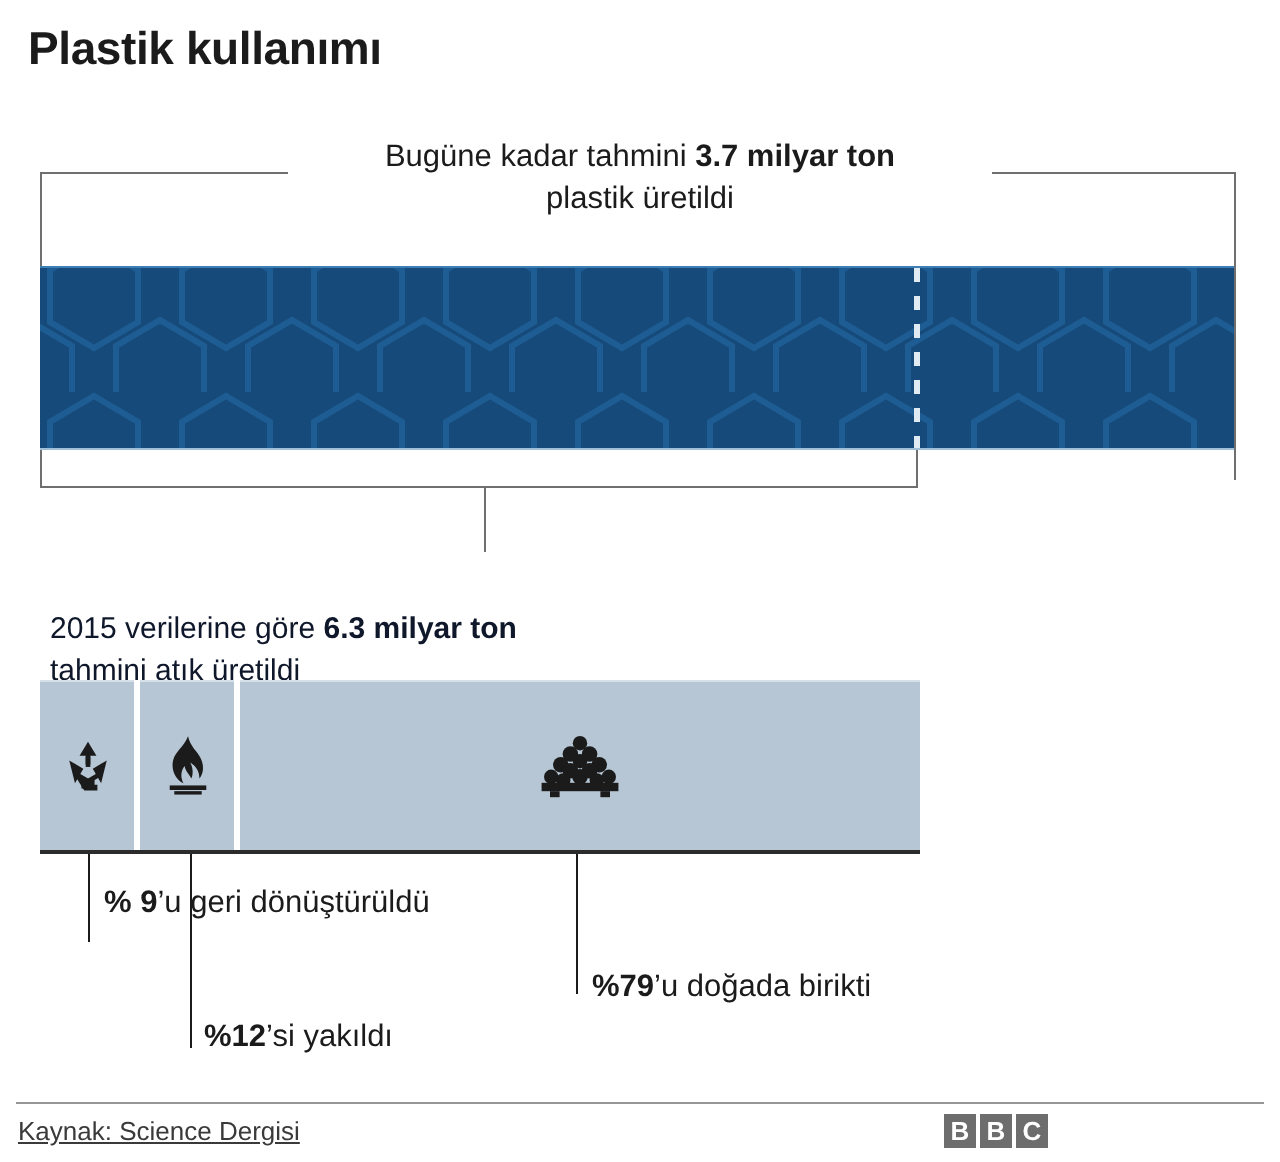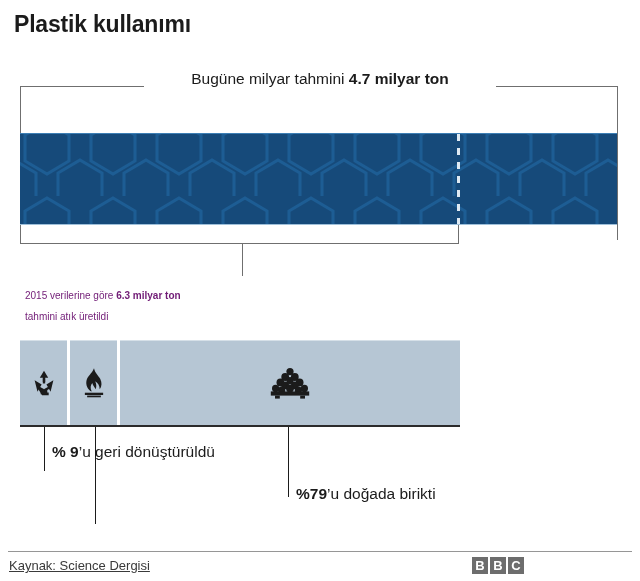--- a/index.html
+++ b/index.html
@@ -137,24 +137,24 @@
     position: absolute;
     left: 242px; top: 243px;
     width: 1px; height: 33px;
     background: #6f6f6f;
   }
 
   
   .mid-caption {
     position: absolute;
     left: 25px;
-    top: 285px;
-    font-size: 10px;
+    top: 304px;
+    font-size: 15px;
     line-height: 21px;
-    color: #701a75;
+    color: #0f172a;
   }
   .mid-caption b { font-weight: bold; }
 
   
   .seg {
     position: absolute;
     top: 341px;
     height: 84px;
     background: #b6c6d4;
     display: flex;
@@ -252,21 +252,22 @@
 <div class="page">
 
   <div class="title">Plastik kullanımı</div>
 
   <div class="tb-line-left"></div>
   <div class="tb-line-right"></div>
   <div class="tb-leg-left"></div>
   <div class="tb-leg-right"></div>
 
   <div class="top-caption">
-    <span>Bugüne milyar tahmini </span><b>4.7 milyar ton</b><br>
+    <span>Bugüne kadar tahmini </span><b>3.7 milyar ton</b><br>
+    <span>plastik üretildi</span>
   </div>
 
   <div class="blue-bar-topline"></div>
   <div class="blue-bar">
     <svg class="hex-layer" width="597" height="90" viewBox="0 0 597 90" preserveAspectRatio="none">
       <defs>
         <pattern id="hexp" width="66" height="76" patternUnits="userSpaceOnUse" patternTransform="translate(-6,-14)">
           <g fill="none" stroke="#1d5d94" stroke-width="3">
             <polygon points="33,2 55,15 55,41 33,54 11,41 11,15"></polygon>
             <polygon points="0,40 22,53 22,79 0,92 -22,79 -22,53"></polygon>
@@ -342,20 +343,23 @@
 
   <div class="seg-bottom-rule"></div>
 
   <div class="leader leader-1"></div>
   <div class="leader leader-2"></div>
   <div class="leader leader-3"></div>
 
   <div class="lbl lbl-1">
     <b>% 9</b><span>’u geri dönüştürüldü</span>
   </div>
+  <div class="lbl lbl-2">
+    <b>%12</b><span>’si yakıldı</span>
+  </div>
   <div class="lbl lbl-3">
     <b>%79</b><span>’u doğada birikti</span>
   </div>
 
   <div class="footer-rule"></div>
   <div class="footer-src">Kaynak: Science Dergisi</div>
   <div class="bbc-logo">
     <span>B</span>
     <span>B</span>
     <span>C</span>

